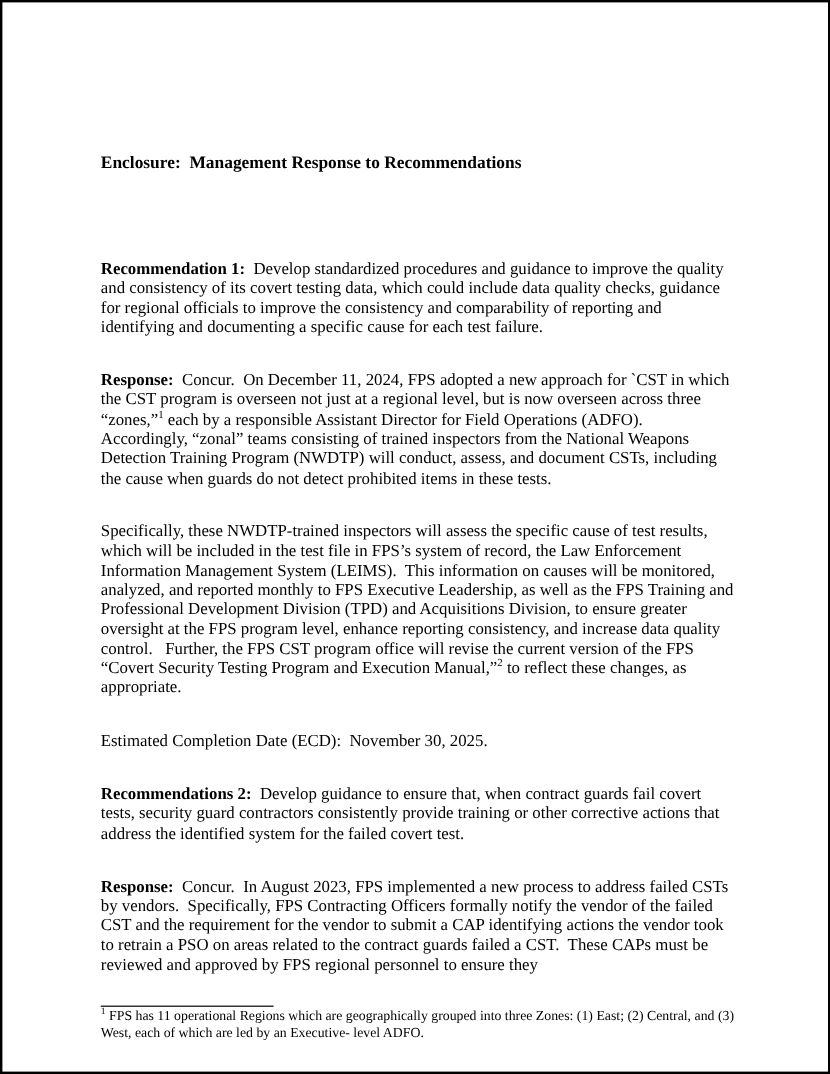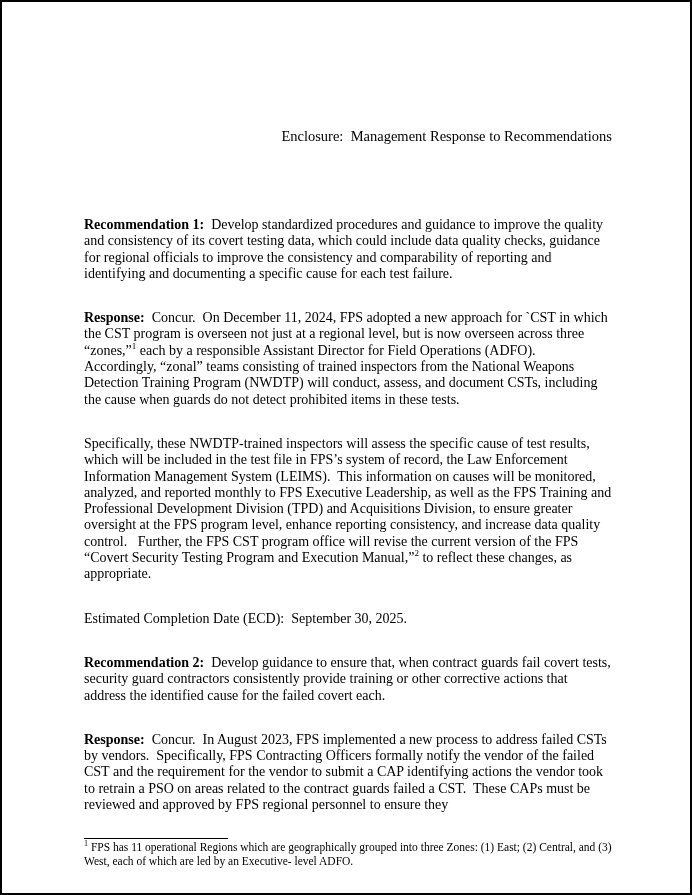--- a/index.html
+++ b/index.html
@@ -11,22 +11,22 @@
     border: 2px solid #000000;
     font-family: "Liberation Serif", serif;
     color: #000000;
     overflow: hidden;
     position: relative;
   }
   .content {
     padding: 82px 78px 0 82px;
   }
   .title {
-    text-align: right;
-    font-weight: normal;
+    text-align: left;
+    font-weight: bold;
     font-size: 14.5px;
     line-height: 21px;
     white-space: pre-wrap;
   }
   .intro {
     margin-top: 31px;
     font-size: 14px;
     line-height: 17px;
   }
   .u { text-decoration: underline; }
@@ -63,22 +63,22 @@
 
     <div class="title">
       <div>Enclosure:  Management Response to Recommendations</div>
     </div>
 
 
     <div id="paragraph-list">
         <p class="para"><b>Recommendation 1:</b><span>  Develop standardized procedures and guidance to improve the quality and consistency of its covert testing data, which could include data quality checks, guidance for regional officials to improve the consistency and comparability of reporting and identifying and documenting a specific cause for each test failure.</span></p>
         <p class="para"><b>Response:</b><span>  Concur.  On December 11, 2024, FPS adopted a new approach for `CST in which the CST program is overseen not just at a regional level, but is now overseen across three “zones,”</span><sup>1</sup><span> each by a responsible Assistant Director for Field Operations (ADFO).  Accordingly, “zonal” teams consisting of trained inspectors from the National Weapons Detection Training Program (NWDTP) will conduct, assess, and document CSTs, including the cause when guards do not detect prohibited items in these tests.</span></p>
         <p class="para"><span>Specifically, these NWDTP-trained inspectors will assess the specific cause of test results, which will be included in the test file in FPS’s system of record, the Law Enforcement Information Management System (LEIMS).  This information on causes will be monitored, analyzed, and reported monthly to FPS Executive Leadership, as well as the FPS Training and Professional Development Division (TPD) and Acquisitions Division, to ensure greater oversight at the FPS program level, enhance reporting consistency, and increase data quality control.   Further, the FPS CST program office will revise the current version of the FPS “Covert Security Testing Program and Execution Manual,”</span><sup>2</sup><span> to reflect these changes, as appropriate.</span></p>
-        <p class="para"><span>Estimated Completion Date (ECD):  September 30, 2025.</span></p>
-        <p class="para"><b>Recommendation 2:</b><span>  Develop guidance to ensure that, when contract guards fail covert tests, security guard contractors consistently provide training or other corrective actions that address the identified cause for the failed covert each.</span></p>
+        <p class="para"><span>Estimated Completion Date (ECD):  November 30, 2025.</span></p>
+        <p class="para"><b>Recommendations 2:</b><span>  Develop guidance to ensure that, when contract guards fail covert tests, security guard contractors consistently provide training or other corrective actions that address the identified system for the failed covert test.</span></p>
         <p class="para"><b>Response:</b><span>  Concur.  In August 2023, FPS implemented a new process to address failed CSTs by vendors.  Specifically, FPS Contracting Officers formally notify the vendor of the failed CST and the requirement for the vendor to submit a CAP identifying actions the vendor took to retrain a PSO on areas related to the contract guards failed a CST.  These CAPs must be reviewed and approved by FPS regional personnel to ensure they</span></p>
       </div>
 
     <div class="fnrule"></div>
 
     <div id="footnote-list">
         <div class="footnote"><sup>1</sup><span> FPS has 11 operational Regions which are geographically grouped into three Zones: (1) East; (2) Central, and (3) West, each of which are led by an Executive- level ADFO.</span></div>
       </div>
 
   </div>

